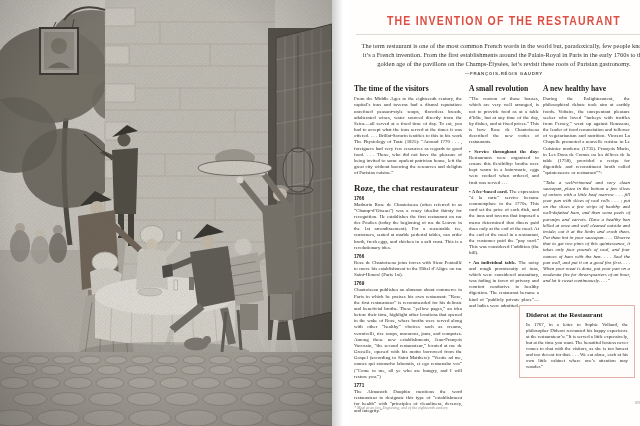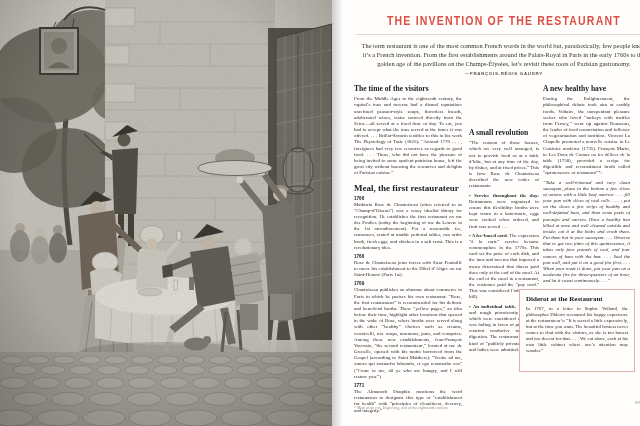--- a/index.html
+++ b/index.html
@@ -17,29 +17,29 @@
     font-size:13.5px;letter-spacing:1.5px;white-space:nowrap;color:#dd4f44;
     transform:scaleX(0.78);transform-origin:center;
   }
   .title-rule{border:0;border-top:1px solid #ddd9d3;margin:5px 2px 6px;}
   .intro{font-size:6.4px;line-height:1.42;text-align:center;margin:0 3px;color:#33322f;}
   .byline{font-family:"Liberation Sans", sans-serif;font-weight:bold;font-size:4.4px;
     letter-spacing:0.7px;text-align:center;margin-top:3px;color:#54524d;}
   .cols{display:flex;margin-top:8px;}
   .col{box-sizing:border-box;}
   .col1{width:108px;margin-right:7px;}
-  .col2{width:70px;margin-right:4px;margin-top:44px;}
+  .col2{width:70px;margin-right:4px;}
   .col3{width:87px;}
   h3.colhead{font-size:7.6px;margin:0 0 3px;font-weight:bold;color:#222;}
   h2.roze-head{font-size:9px;font-weight:bold;margin:6px 0 3px;color:#222;}
   p.body{font-size:4.9px;line-height:1.26;text-align:justify;margin:0 0 3px;}
   .year{font-family:"Liberation Sans", sans-serif;font-weight:bold;font-size:4.6px;margin:2px 0 1px;color:#222;}
   .blabel{font-weight:bold;}
   .quote{font-style:italic;}
-  .diderot-box{border:1px solid #e3b2a9;background:#fffdfc;padding:5px 6px 16px;margin:5px -5px 0 -24px;}
+  .diderot-box{border:1px solid #e3b2a9;background:#fffdfc;padding:5px 6px 6px;margin:21px -5px 0 -24px;}
   .diderot-box h4{font-size:7px;font-weight:bold;margin:0 0 2.5px;color:#222;}
   .diderot-box p{font-size:4.8px;line-height:1.27;text-align:justify;margin:0;}
   .footnote{position:absolute;left:6px;top:405px;font-size:4px;color:#8f8d88;font-style:italic;}
   .pagenum{position:absolute;right:24px;top:400px;font-size:4.6px;color:#8f8d88;}
 </style>
 </head>
 <body>
 
 <div class="engraving-pane">
   <svg width="332" height="426" viewBox="0 0 332 426">
@@ -350,21 +350,21 @@
 
   <p class="intro">The term restaurant is one of the most common French words in the world but, paradoxically, few people know it’s a French invention. From the first establishments around the Palais-Royal in Paris in the early 1760s to the golden age of the pavillons on the Champs-Élysées, let’s revisit these roots of Parisian gastronomy.</p>
   <div class="byline">—FRANÇOIS-RÉGIS GAUDRY</div>
 
   <div class="cols">
 
     <div class="col col1">
       <h3 class="colhead">The time of the visitors</h3>
       <p class="body">From the Middle Ages to the eighteenth century, the capital’s inns and taverns had a dismal reputation: unrefined peasant-style soups, flavorless breads, adulterated wines, water sourced directly from the Seine—all served at a fixed time of day. To eat, you had to accept what the inns served at the times it was offered. . . . Brillat-Savarin testifies to this in his work The Physiology of Taste (1825): “Around 1770 . . . , foreigners had very few resources as regards to good food. . . . Those, who did not have the pleasure of being invited to some opulent patrician house, left the great city without knowing the resources and delights of Parisian cuisine.”</p>
 
-      <h2 class="roze-head">Meal, the first restaurateur</h2>
+      <h2 class="roze-head">Roze, the chat restaurateur</h2>
 
       <div class="year">1766</div>
       <p class="body">Mathurin Roze de Chantoiseau (often referred to as “Champ-d’Oiseau”) was a crazy idealist thirsty for recognition. He establishes the first restaurant on rue des Poulies (today the beginning of rue du Louvre in the 1st arrondissement). For a reasonable fee, customers, seated at marble pedestal tables, can order broth, fresh eggs, and chicken in a salt crust. This is a revolutionary idea.</p>
 
       <div class="year">1766</div>
       <p class="body">Roze de Chantoiseau joins forces with Sieur Pontaillé to move his establishment to the Hôtel d’Aligre on rue Saint-Honoré (Paris 1st).</p>
 
       <div class="year">1769</div>
       <p class="body">Chantoiseau publishes an almanac about commerce in Paris in which he praises his own restaurant: “Roze, the first restaurateur” is recommended for his delicate and beneficial broths. These “yellow pages,” an idea before their time, highlight other locations that opened in the wake of Roze, where broths were served along with other “healthy” choices such as creams, vermicelli, rice soups, macarons, jams, and compotes. Among these new establishments, Jean-François Vacossin, “the second restaurateur,” located at rue de Grenelle, opened with his motto borrowed from the Gospel (according to Saint Matthew): “Venite ad me, omnes qui stomacho laboratis, et ego restaurabo vos” (“Come to me, all ye who are hungry, and I will restore you.”)</p>
 

